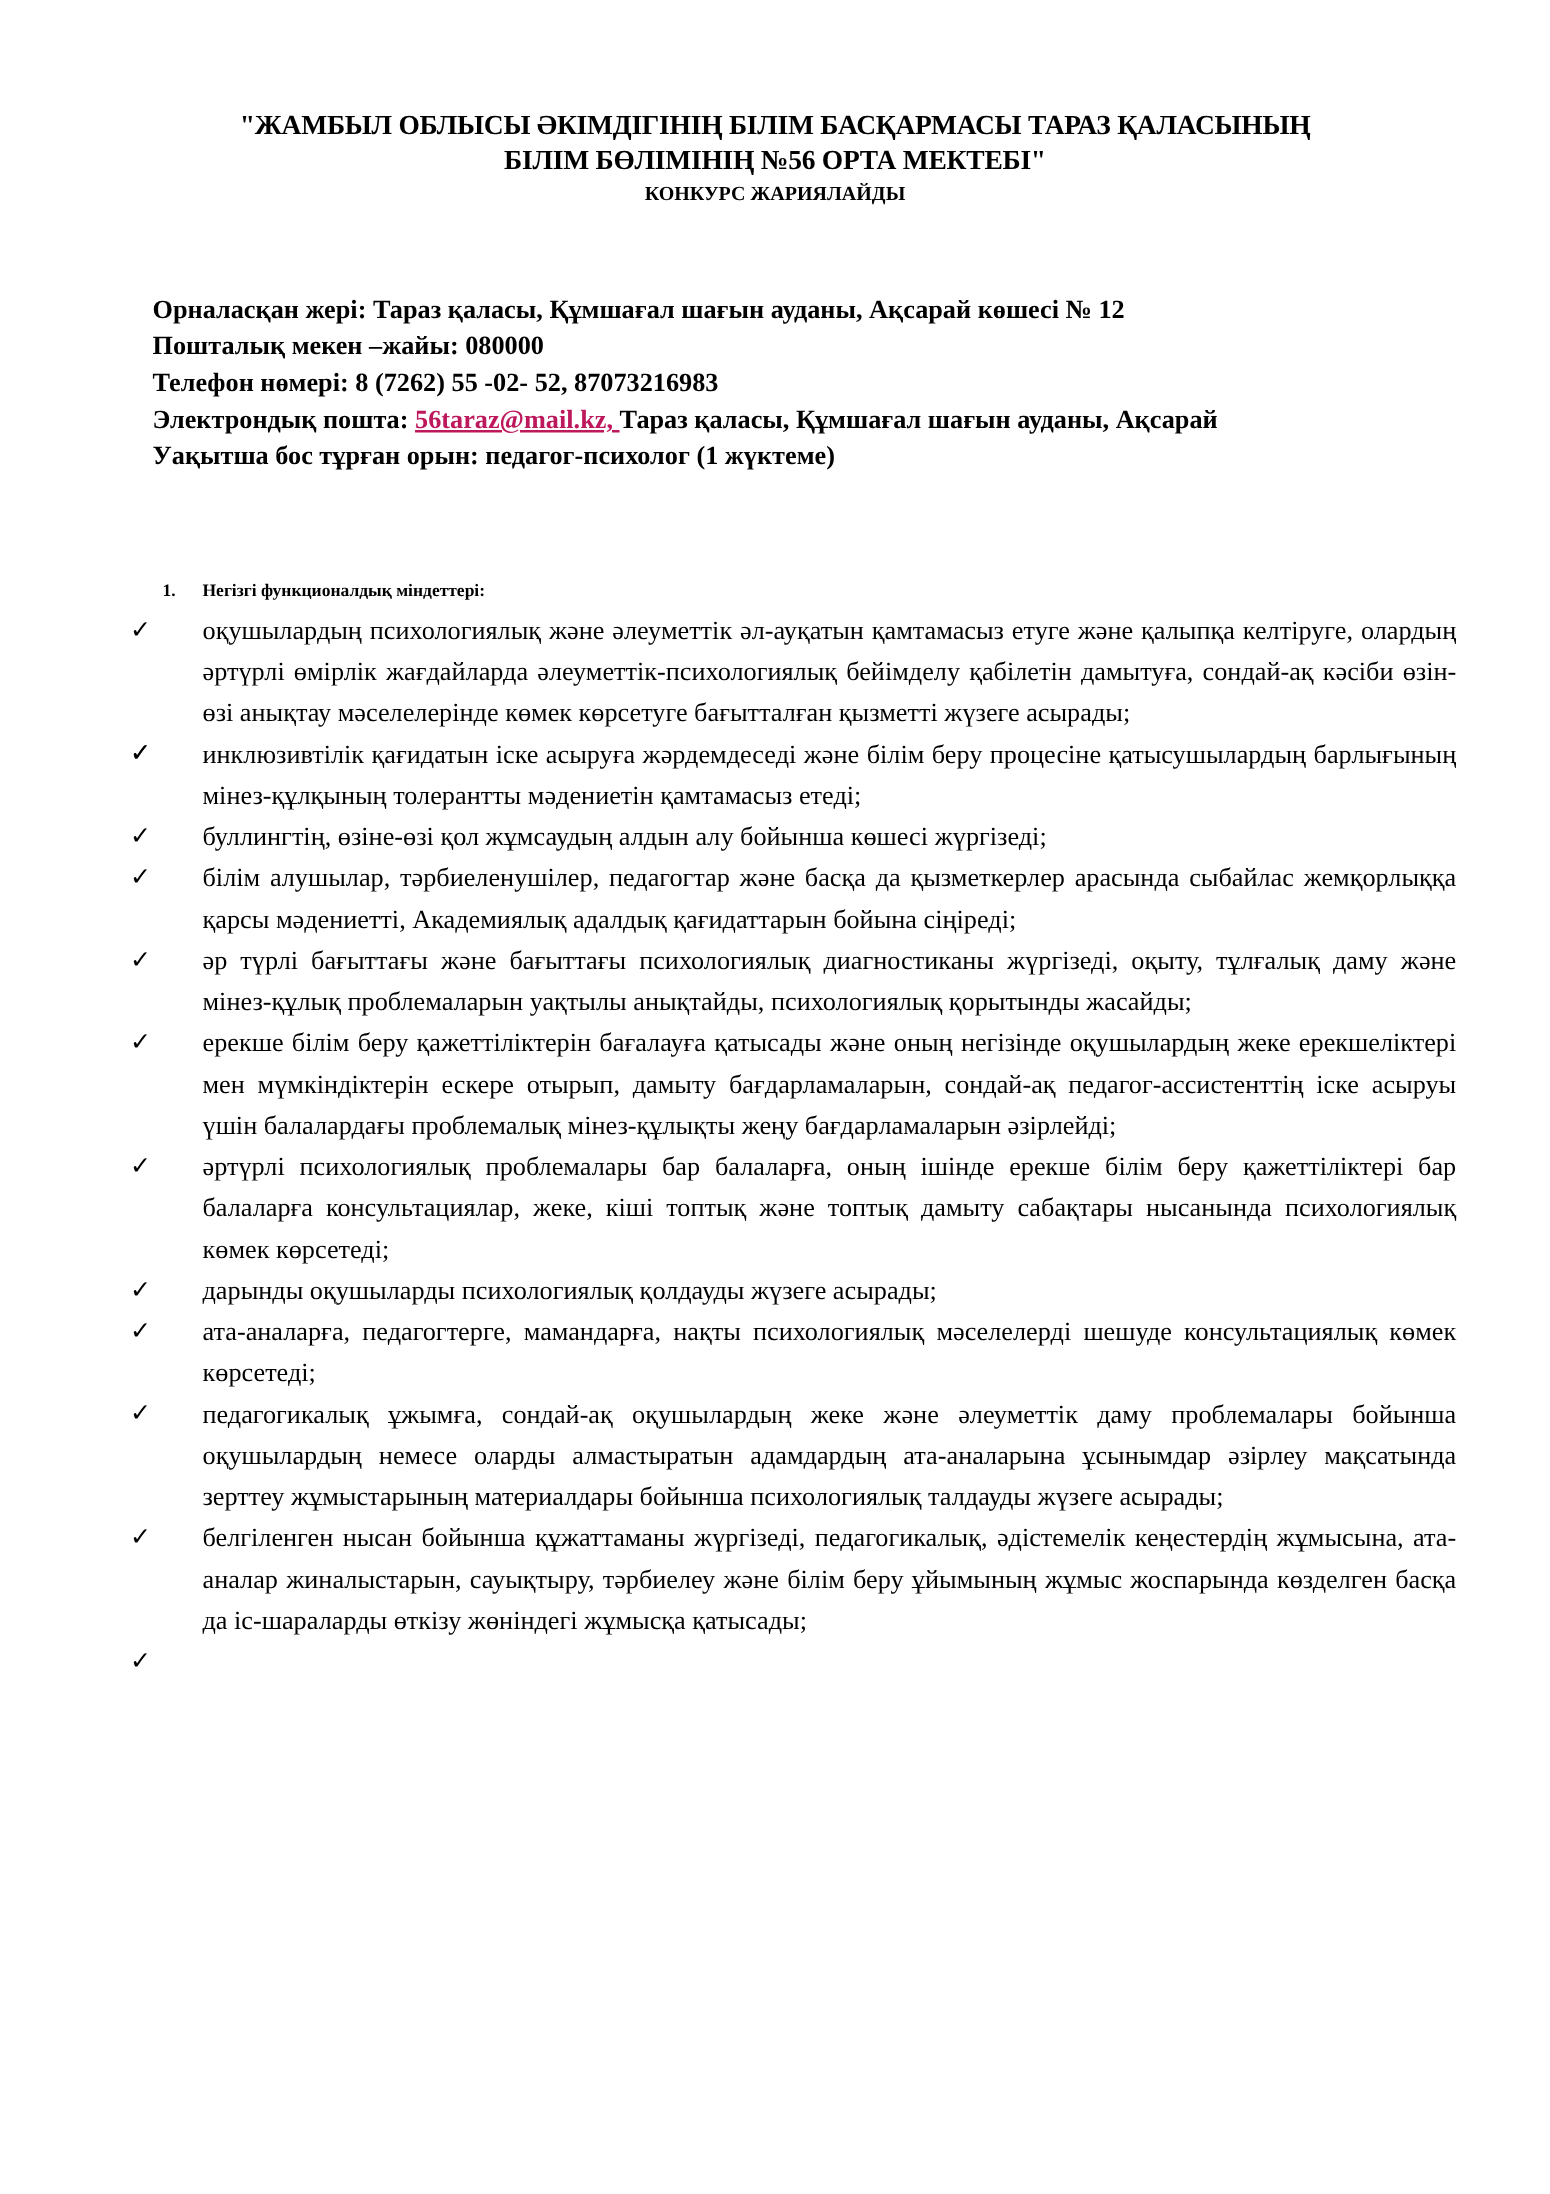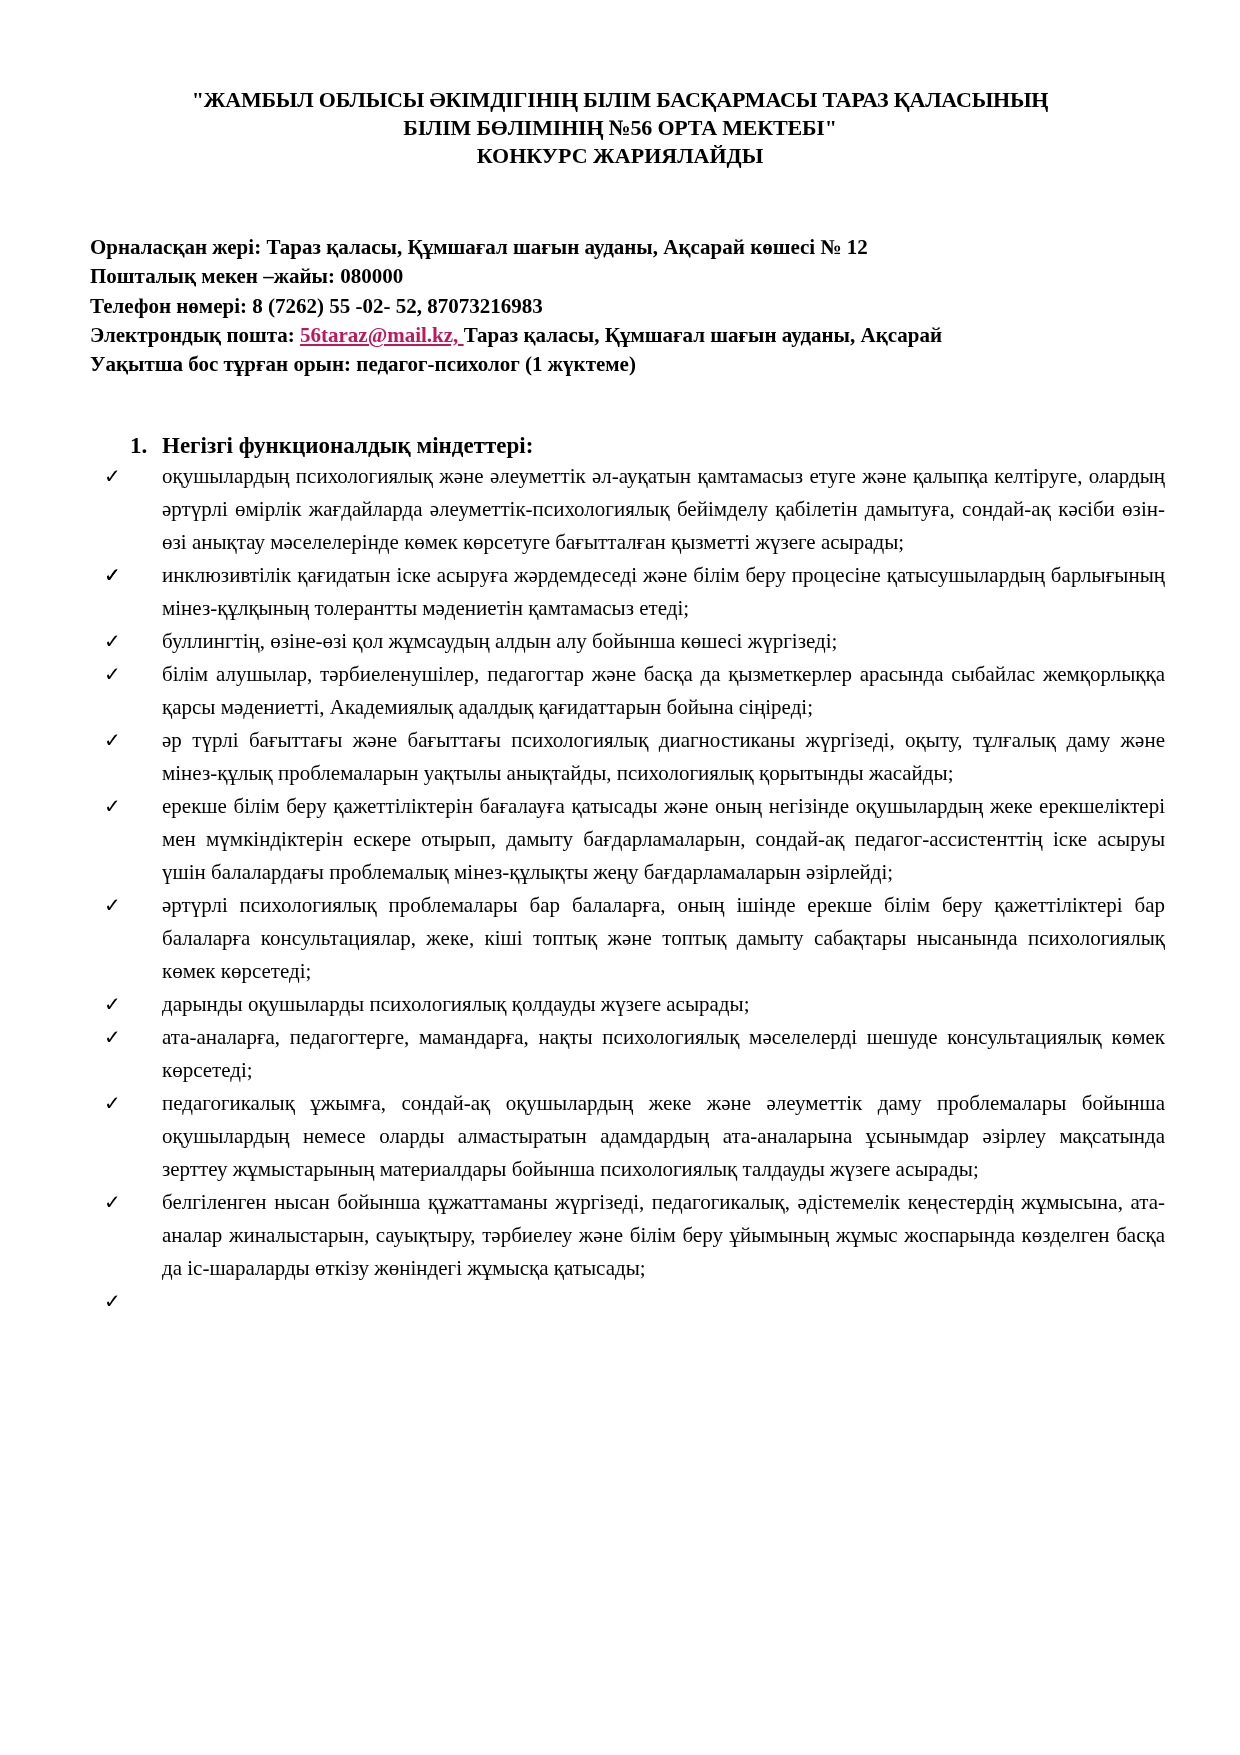--- a/index.html
+++ b/index.html
@@ -2,26 +2,26 @@
 <html><head>
   <meta charset="utf-8">
   <style>
     html, body { margin: 0; padding: 0; background: #ffffff; }
     body { width: 1240px; height: 1755px; position: relative; overflow: hidden;
            font-family: "Liberation Serif", "DejaVu Serif", serif; color: #000; }
     .page { position: absolute; left: 0; top: 0; width: 1240px; height: 1755px; }
     .header { position: absolute; left: 90px; top: 86px; width: 1060px; text-align: center; font-weight: bold; }
     .header .t1 { font-size: 22px; line-height: 28px; letter-spacing: -0.2px; }
     .header .t3 { font-size: 21px; line-height: 28px; }
-    .header .t4 { font-size: 22px; line-height: 28px; }
+    .header .t4 { font-size: 16px; line-height: 28px; }
     .info { position: absolute; left: 90px; top: 233px; width: 1075px; font-weight: bold; font-size: 21px; line-height: 29.3px; }
-    .info .line { white-space: nowrap; }
+    .info .line { white-space: nowrap; margin-left: 32px; }
     .info a { color: #be185d; text-decoration: underline; }
     .section { position: absolute; left: 90px; top: 431px; width: 1075px; }
-    .section-title { font-weight: bold; font-size: 23px; line-height: 29px; padding-left: 40px; }
+    .section-title { font-weight: bold; font-size: 14px; line-height: 29px; padding-left: 40px; margin-top: 28px; }
     .section-title .num { display: inline-block; width: 32px; }
     ul.duties { list-style: none; margin: 0; padding: 0; }
     ul.duties li { position: relative; padding-left: 72px; font-size: 21px; line-height: 33px; text-align: justify; }
     ul.duties li .check { position: absolute; left: 14px; top: 0; font-size: 20px; }
   </style>
 </head>
 <body>
 
 <div class="page">
 

